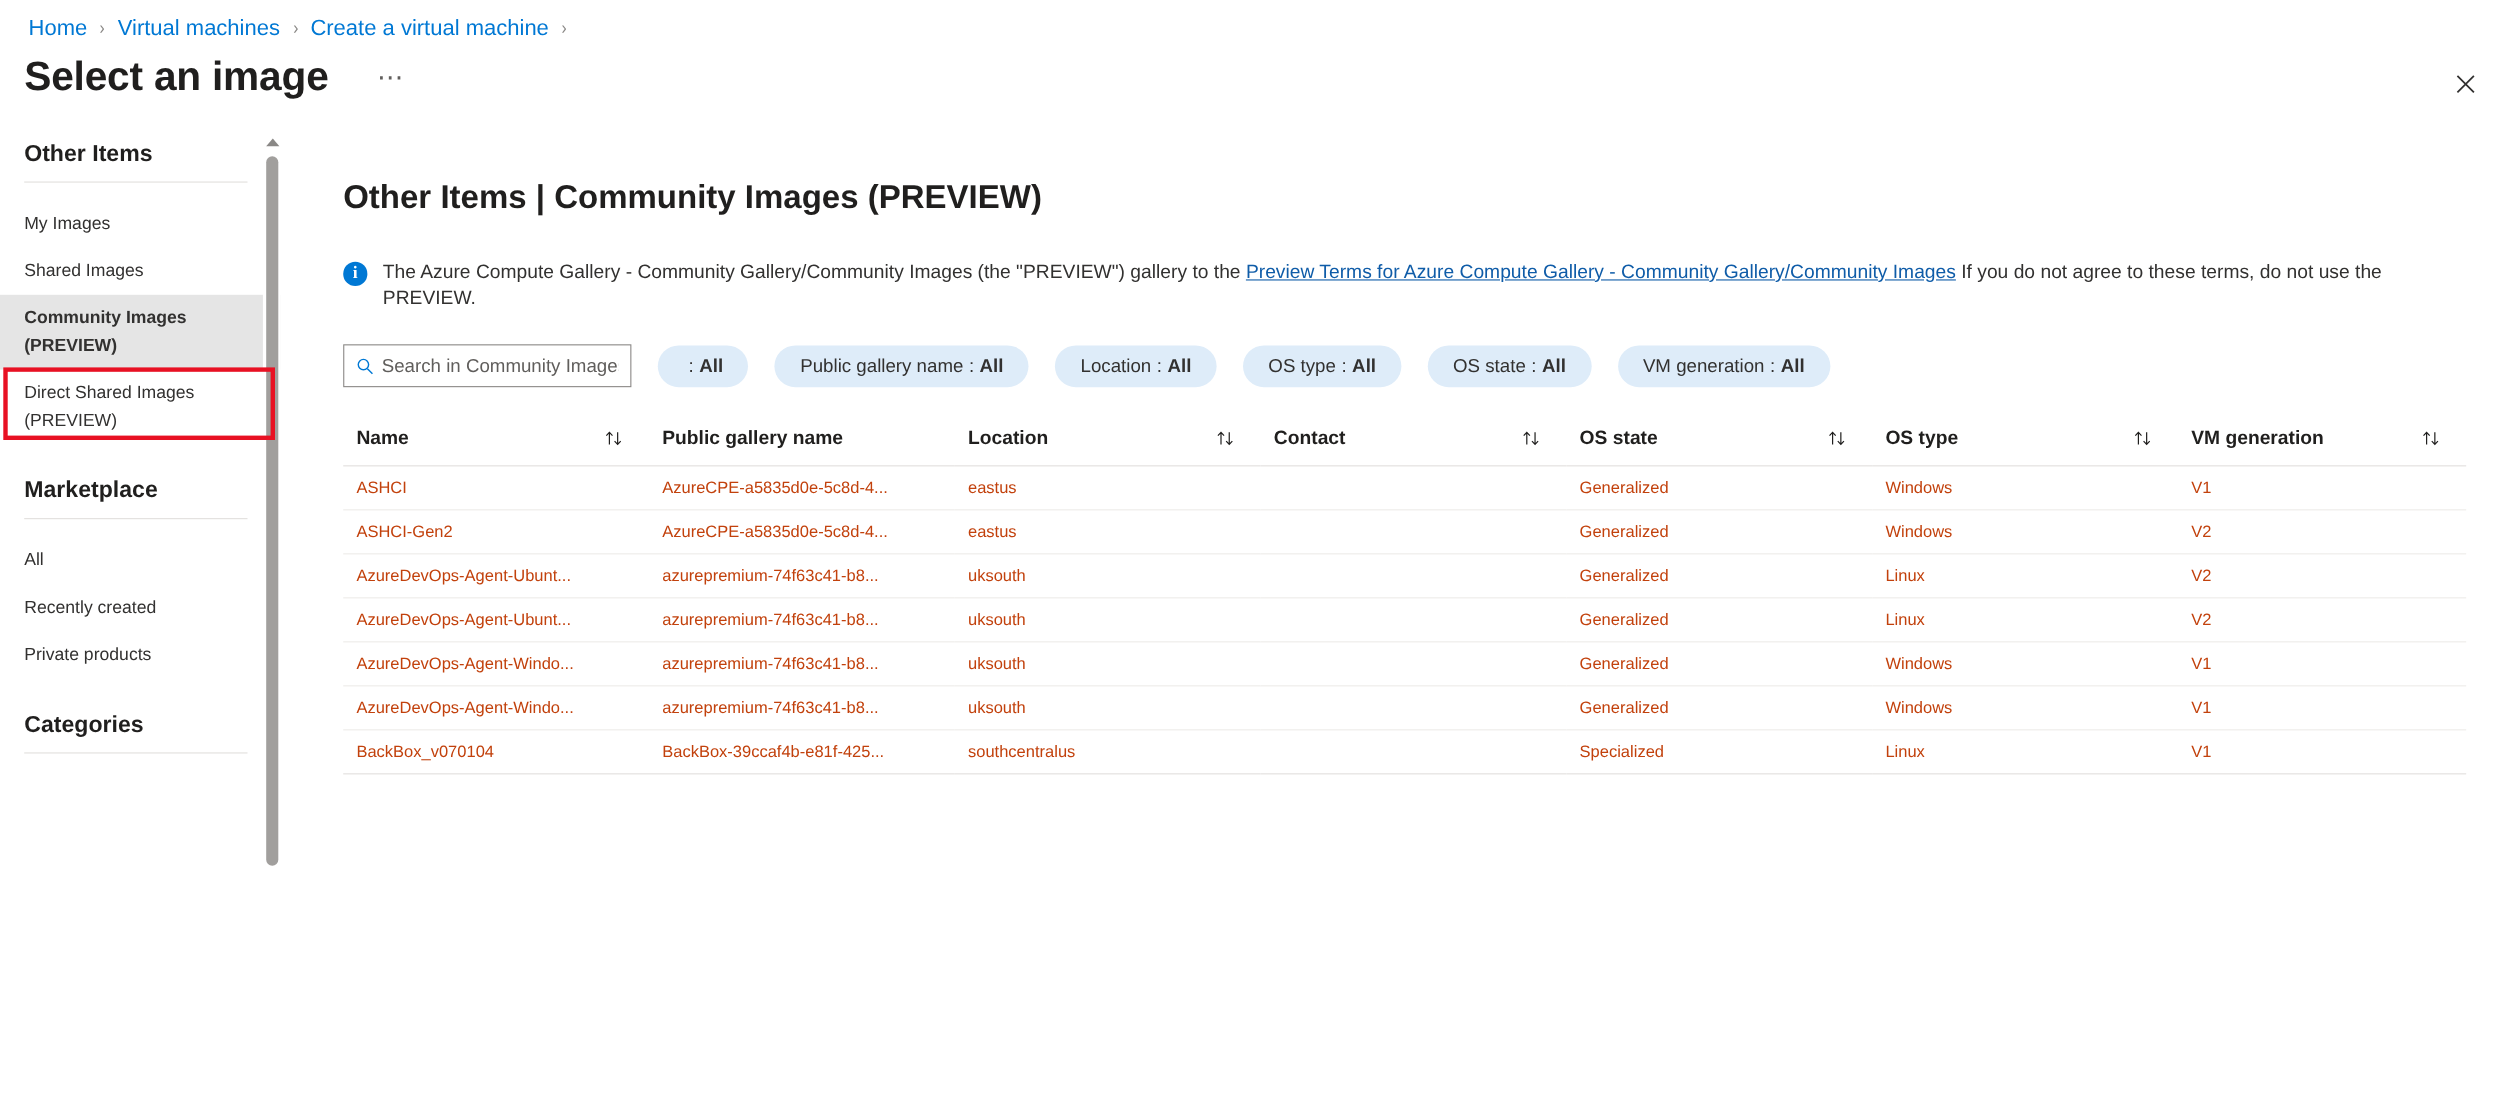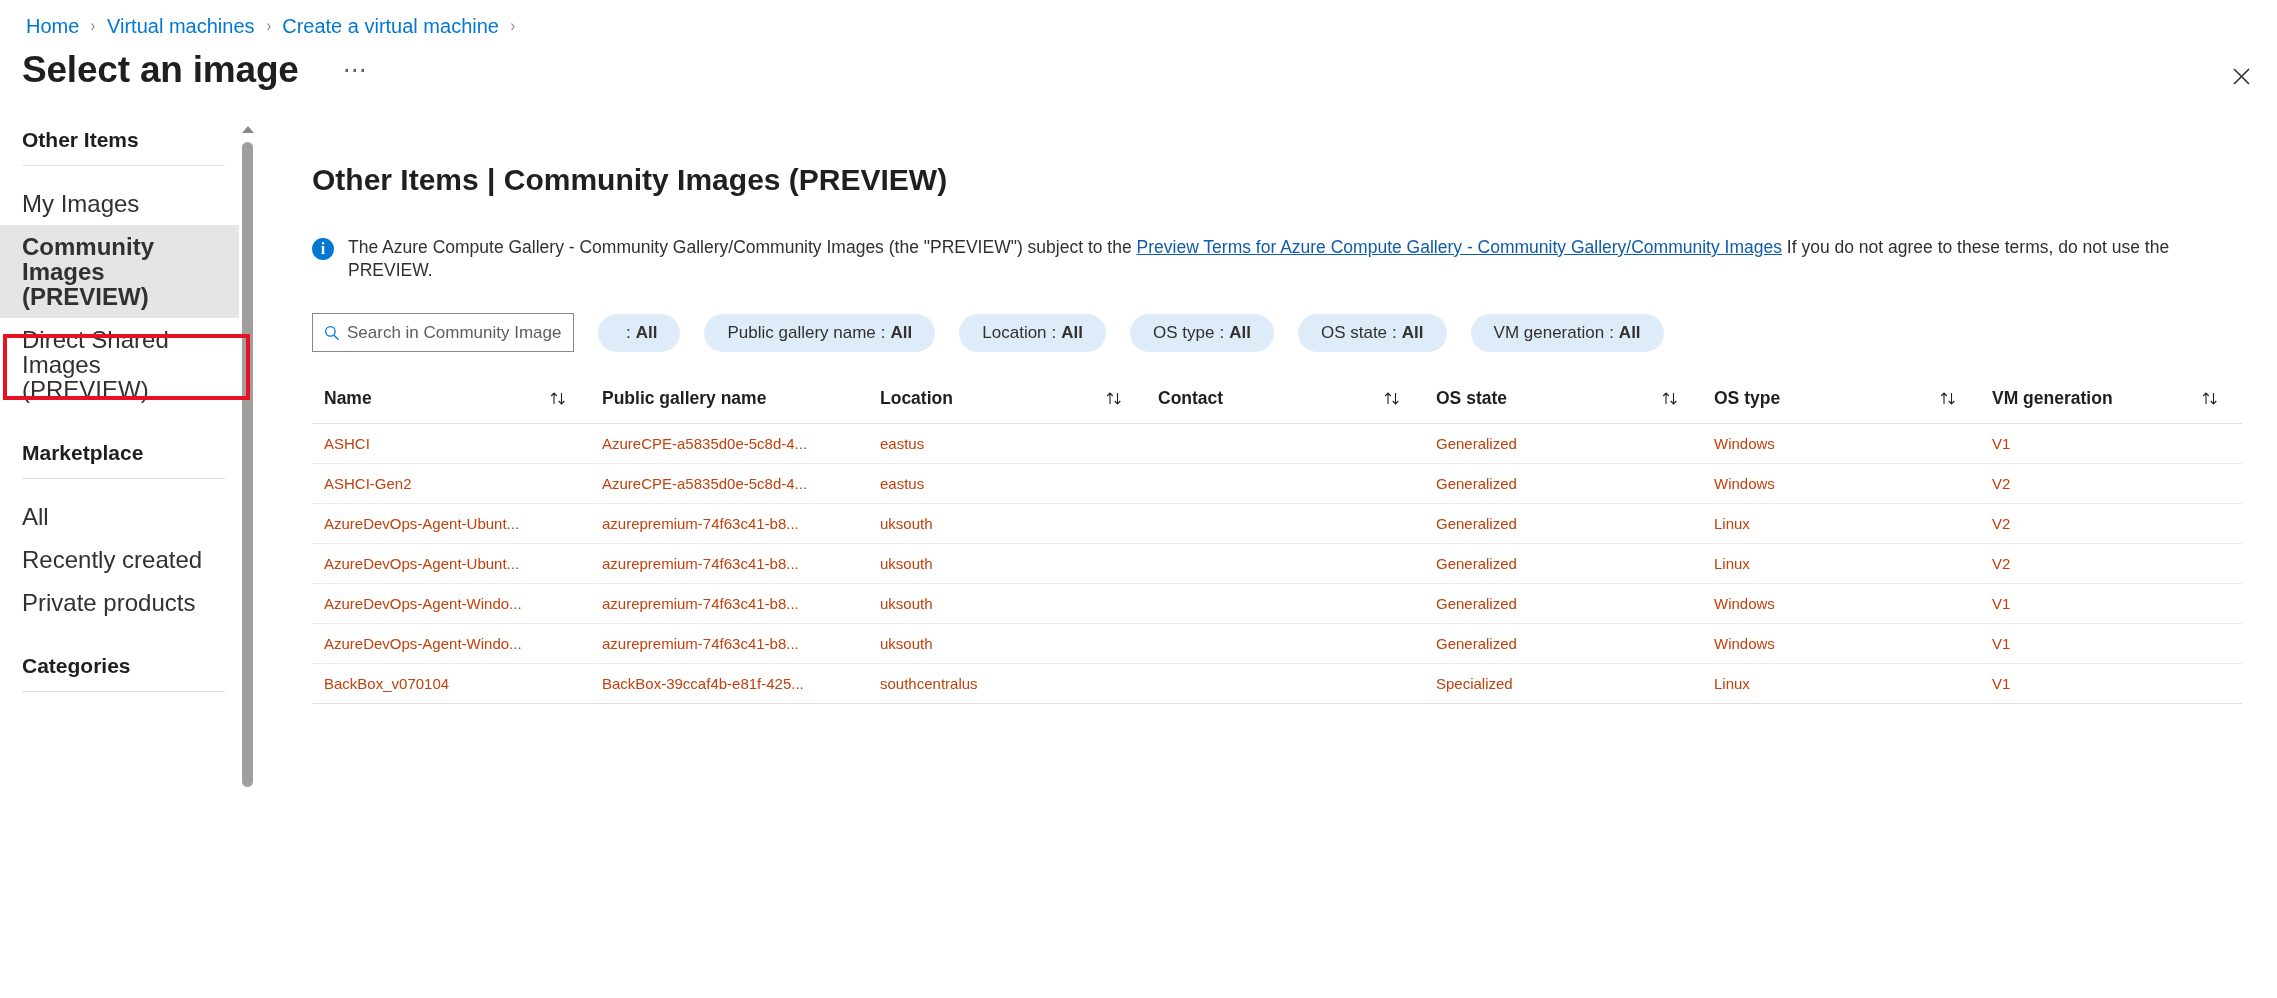--- a/index.html
+++ b/index.html
@@ -95,21 +95,21 @@
     font-weight: 700;
     color: #201f1e;
     padding: 0 0 0 22px;
   }
   .side-rule {
     height: 1px;
     background: #e1dfdd;
     margin: 13px 30px 0 22px;
   }
   .side-item {
-    font-size: 24px;
+    font-size: 16px;
     color: #323130;
     padding: 9px 14px 9px 22px;
     line-height: 25px;
     cursor: pointer;
     white-space: pre-line;
   }
   .side-item.selected {
     background: #e5e5e5;
     font-weight: 600;
   }
@@ -325,20 +325,21 @@
 </div>
 
 <div class="sidebar">
   <div class="side-scroll">
 
     <div style="height:4px"></div>
     <div class="side-head">Other Items</div>
     <div class="side-rule"></div>
     <div style="height:16px"></div>
     <div class="side-item">My Images</div>
+    <div class="side-item">Shared Images</div>
     <div class="side-item selected">Community Images
 (PREVIEW)</div>
     <div class="side-item">Direct Shared Images
 (PREVIEW)</div>
 
     <div style="height:30px"></div>
     <div class="side-head">Marketplace</div>
     <div class="side-rule"></div>
     <div style="height:16px"></div>
     <div class="side-item">All</div>
@@ -358,21 +359,21 @@
   <div class="highlight-box"></div>
 </div>
 
 <div class="main">
 
   <div class="main-title">Other Items | Community Images (PREVIEW)</div>
 
   <div class="info-banner">
     <div class="info-icon">i</div>
     <div class="info-text">
-      <span>The Azure Compute Gallery - Community Gallery/Community Images (the "PREVIEW") subject to the </span><span class="info-link">Preview Terms for Azure Compute Gallery - Community Gallery/Community Images</span><span> If you do not agree to these terms, do not use the PREVIEW.</span>
+      <span>The Azure Compute Gallery - Community Gallery/Community Images (the "PREVIEW") gallery to the </span><span class="info-link">Preview Terms for Azure Compute Gallery - Community Gallery/Community Images</span><span> If you do not agree to these terms, do not use the PREVIEW.</span>
     </div>
   </div>
 
   <div class="filter-row">
     <div class="search-box">
       <span class="search-icon">
         <svg width="16" height="16" viewBox="0 0 16 16">
           <circle cx="6.4" cy="6.4" r="4.7" stroke="#0078d4" stroke-width="1.3" fill="none"></circle>
           <path d="M10 10.2 L14.6 14.8" stroke="#0078d4" stroke-width="1.3" fill="none"></path>
         </svg>

